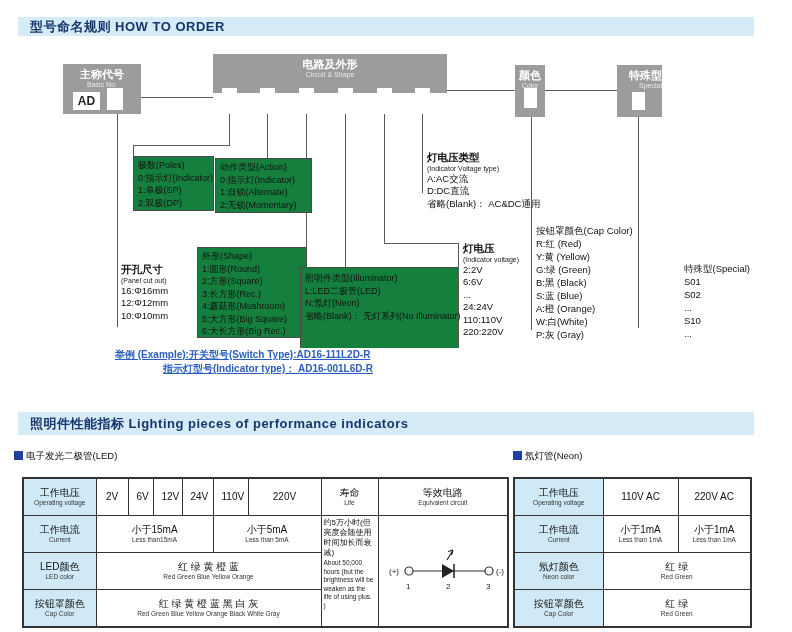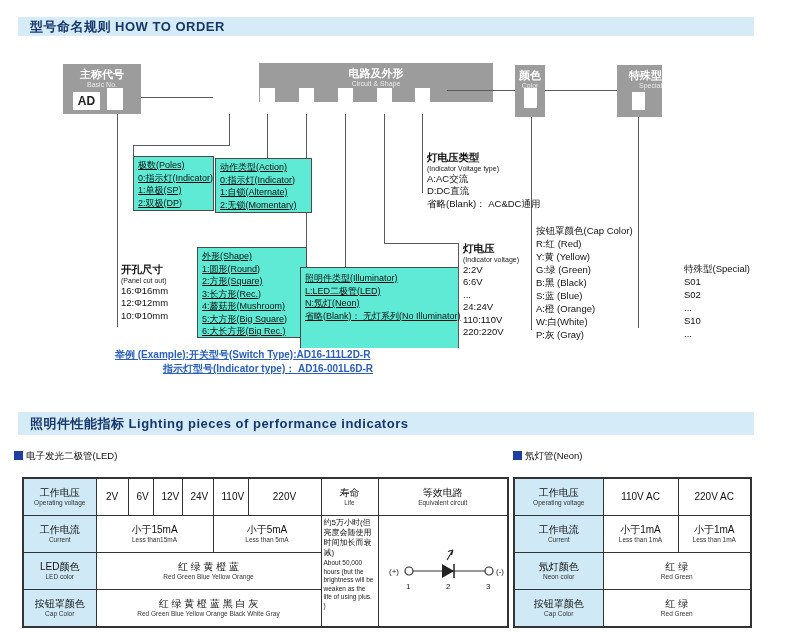--- a/index.html
+++ b/index.html
@@ -7,22 +7,22 @@
         font-family:"Liberation Sans","DejaVu Sans",sans-serif;color:#222;}
   .bar{position:absolute;left:18px;width:736px;background:#d5ecf8;color:#17366b;
        font-weight:bold;font-size:13px;display:flex;align-items:center;
        padding-left:12px;box-sizing:border-box;letter-spacing:.5px;}
   .gbox{position:absolute;background:#9c9c9c;color:#fff;text-align:center;}
   .gbox .zh{font-size:11px;font-weight:bold;line-height:13px;margin-top:4px;}
   .gbox .en{font-size:7px;line-height:8px;color:#eaeaea;}
   .wbox{position:absolute;background:#fff;text-align:center;}
   .wbox.ad{font-size:12px;font-weight:bold;color:#222;line-height:18px;}
   .ln{position:absolute;background:#5a5a5a;}
-  .tbox{position:absolute;border:1px solid #4a4a4a;background:#5eead4;font-size:9px;
-        line-height:12.5px;padding:2px 4px;box-sizing:border-box;white-space:nowrap;color:#111;text-decoration:underline;}
+  .tbox{position:absolute;border:1px solid #4a4a4a;background:#15803d;font-size:9px;
+        line-height:12.5px;padding:2px 4px;box-sizing:border-box;white-space:nowrap;color:#111;}
   .tfree{position:absolute;font-size:9.5px;line-height:12.5px;white-space:nowrap;color:#111;}
   .t-title{font-size:10.5px;font-weight:bold;}
   .t-sub{font-size:7px;line-height:9px;color:#222;}
   .ex{position:absolute;color:#2a5ebe;font-weight:bold;font-size:10px;
       text-decoration:underline;white-space:nowrap;}
   .bullet-label{position:absolute;font-size:9.5px;color:#111;white-space:nowrap;}
   .sq{display:inline-block;width:9px;height:9px;background:#1e3f9e;margin-right:3px;vertical-align:-1px;}
   table.spec{position:absolute;border-collapse:collapse;table-layout:fixed;background:#fff;border:2px solid #333;}
   .spec td,.spec th{border:1px solid #333;text-align:center;vertical-align:middle;padding:8px;overflow:hidden;}
   .spec th{background:#cfeaf6;font-weight:normal;}
@@ -41,21 +41,21 @@
     <span>型号命名规则 HOW TO ORDER</span>
   </div>
 
   <div class="gbox" style="left:63px;top:64px;width:78px;height:50px;">
     <div class="zh">主称代号</div>
     <div class="en">Basic No.</div>
   </div>
   <div class="wbox ad" style="left:73px;top:92px;width:27px;height:18px;">AD</div>
   <div class="wbox" style="left:107px;top:88px;width:16px;height:22px;"></div>
 
-  <div class="gbox" style="left:213px;top:63px;width:234px;height:39px;margin-left:46px;">
+  <div class="gbox" style="left:213px;top:54px;width:234px;height:39px;">
     <div class="zh">电路及外形</div>
     <div class="en">Circuit &amp; Shape</div>
   </div>
   <div class="wbox" style="left:222px;top:88px;width:15px;height:22px;"></div>
   <div class="wbox" style="left:260px;top:88px;width:15px;height:22px;"></div>
   <div class="wbox" style="left:299px;top:88px;width:15px;height:22px;"></div>
   <div class="wbox" style="left:338px;top:88px;width:15px;height:22px;"></div>
   <div class="wbox" style="left:377px;top:88px;width:15px;height:22px;"></div>
   <div class="wbox" style="left:415px;top:88px;width:15px;height:22px;"></div>
 

